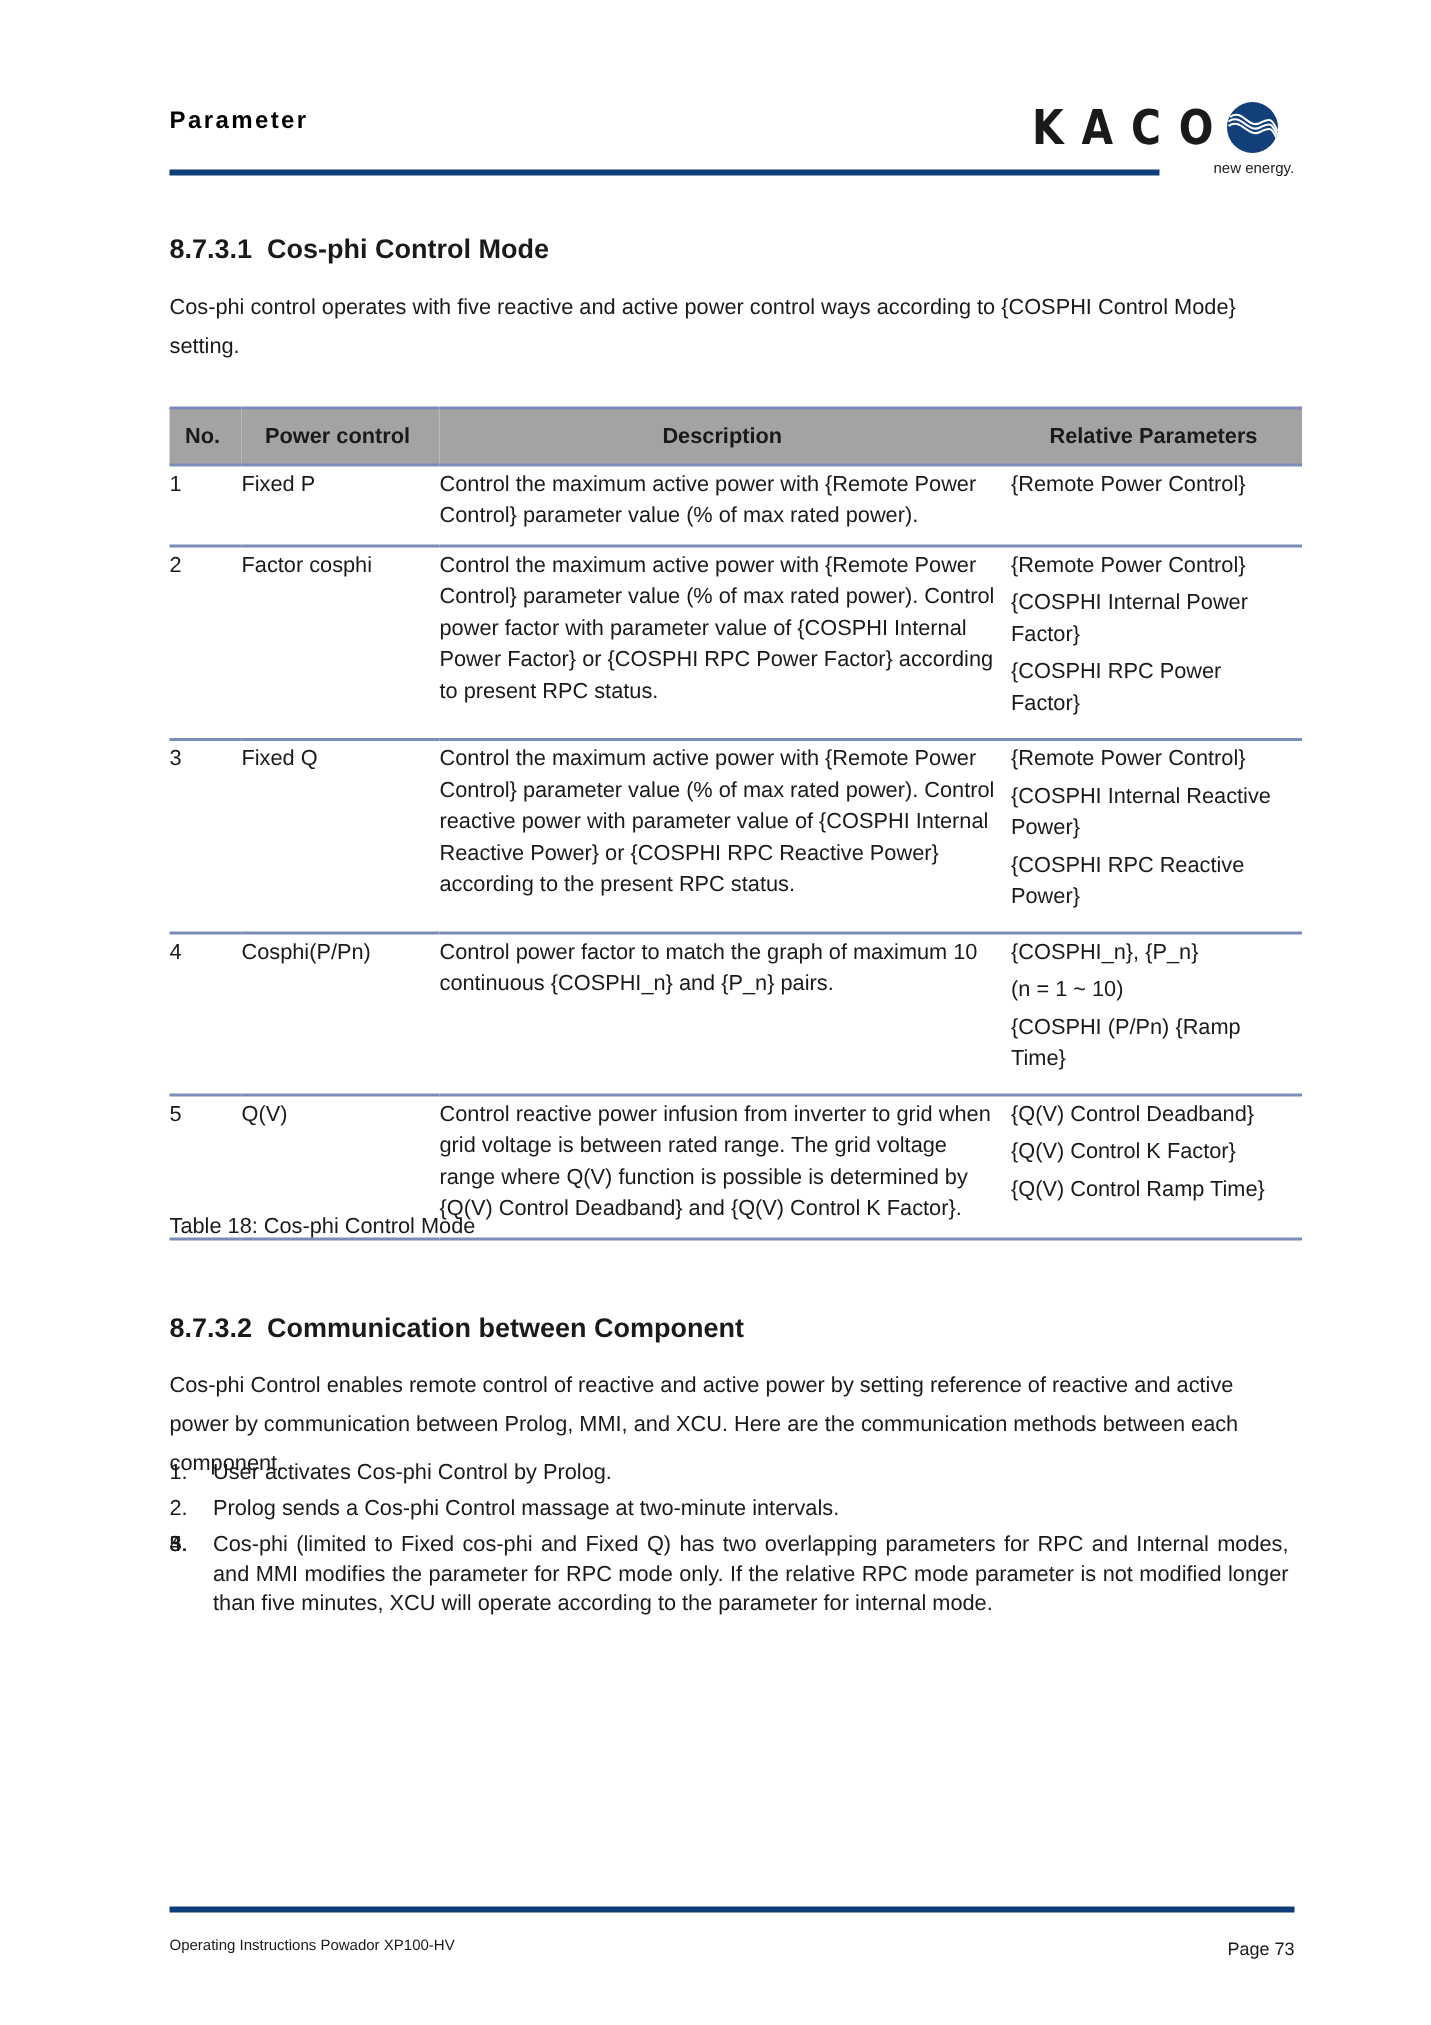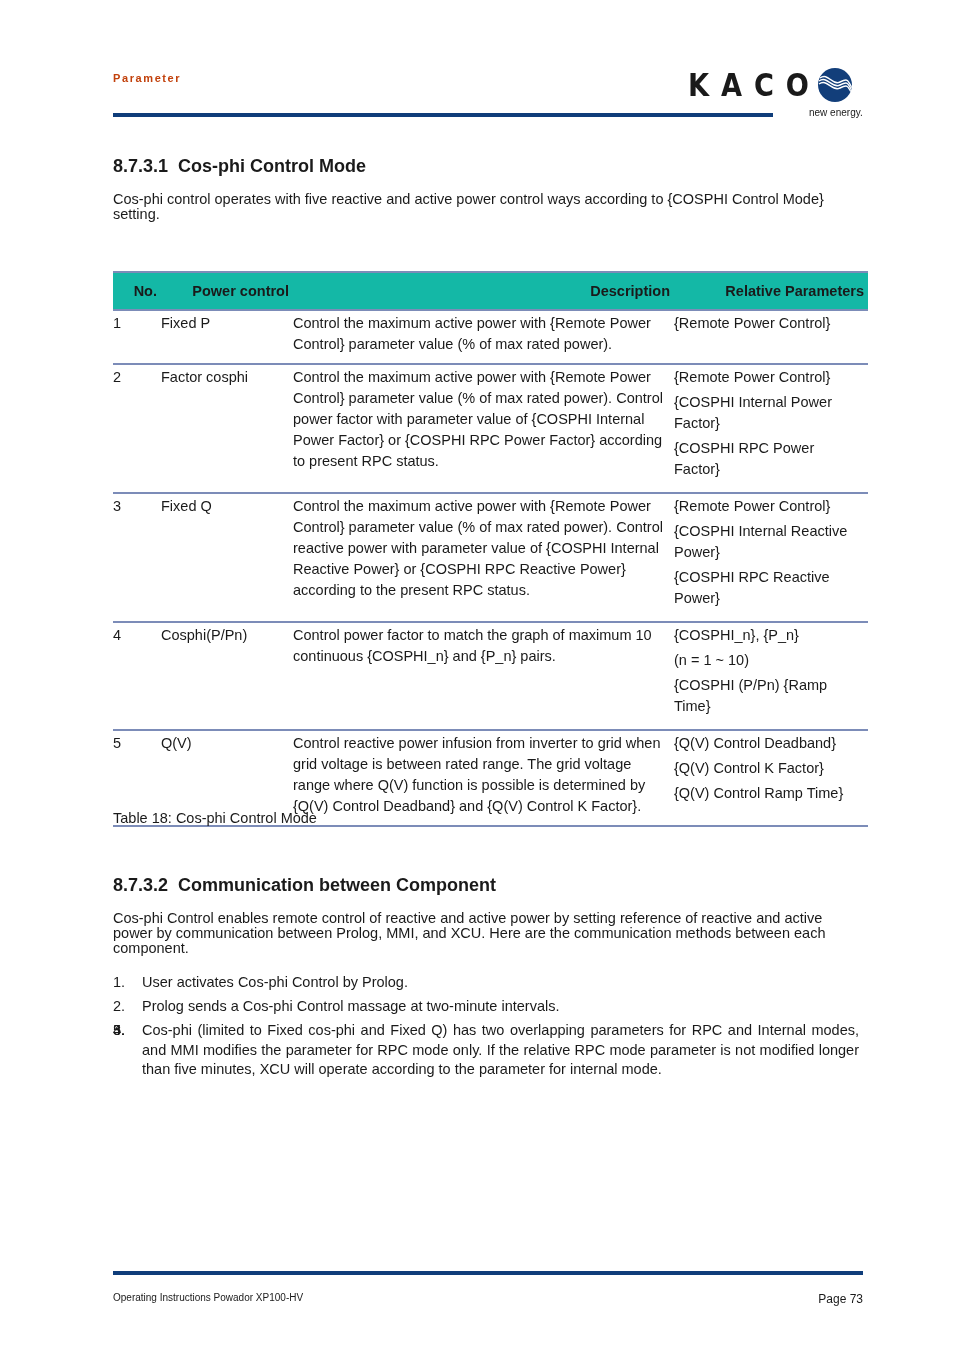--- a/index.html
+++ b/index.html
@@ -1,27 +1,27 @@
 <!DOCTYPE html>
 <html><head>
 <meta charset="utf-8">
 <style>
   html, body { margin:0; padding:0; background:#fff; }
   body { width:954px; height:1350px; position:relative; font-family:"Liberation Sans", sans-serif; color:#1a1a1a; overflow:hidden; }
-  .header-title { position:absolute; left:113px; top:72px; font-size:11px; font-weight:bold; color:#c2410c; letter-spacing:1.6px; }
+  .header-title { position:absolute; left:113px; top:72px; font-size:16px; font-weight:bold; color:#000000; letter-spacing:1.6px; }
   .header-rule { position:absolute; left:113px; top:113px; width:660px; height:4px; background:#0f3d7a; }
   .logo { position:absolute; left:688px; top:66px; width:180px; height:56px; }
   .logo-text { position:absolute; left:0; top:0; font-size:32px; font-weight:bold; letter-spacing:14px; color:#1a1a1a; font-family:"DejaVu Sans", sans-serif; transform:scaleX(0.85); transform-origin:left top; }
   .logo-circle { position:absolute; left:130px; top:2px; width:34px; height:34px; border-radius:50%; background:#123e7a; overflow:hidden; }
   .logo-tag { position:absolute; left:121px; top:41px; font-size:10px; color:#1a1a1a; }
   h2 { position:absolute; left:113px; margin:0; font-size:18px; font-weight:bold; color:#1a1a1a; }
   h2 .num { margin-right:10px; }
-  .para { position:absolute; left:113px; width:746px; font-size:14.5px; line-height:15px; margin:0; }
+  .para { position:absolute; left:113px; width:746px; font-size:14.5px; line-height:26px; margin:0; }
   table.cp { position:absolute; left:113px; top:271px; width:755px; border-collapse:collapse; font-size:14.5px; line-height:21px; }
-  table.cp th { background:#14b8a6; text-align:right; vertical-align:top; font-weight:bold; padding:8px 4px 7px 0; border-top:2px solid #7c8cb8; border-bottom:2px solid #7c8cb8; }
+  table.cp th { background:#a3a3a3; text-align:center; vertical-align:top; font-weight:bold; padding:8px 4px 7px 0; border-top:2px solid #7c8cb8; border-bottom:2px solid #7c8cb8; }
   table.cp td { vertical-align:top; padding:2px 4px 8px 0; border-bottom:2px solid #7c8cb8; }
   table.cp tr.first td { padding-top:2px; }
   table.cp td.no, table.cp th.no { width:44px; padding-left:0; }
   table.cp td.pc, table.cp th.pc { width:128px; }
   table.cp td.desc, table.cp th.desc { width:377px; }
   .rp-line { margin-bottom:4px; }
   .caption { position:absolute; left:113px; top:810px; font-size:14.5px; }
   ol.steps { position:absolute; left:113px; top:973px; width:746px; margin:0; padding:0; list-style:none; font-size:14.5px; line-height:19.5px; }
   ol.steps li { position:relative; padding-left:29px; margin-bottom:4.5px; text-align:justify; }
   ol.steps li .n { position:absolute; left:0; top:0; }

